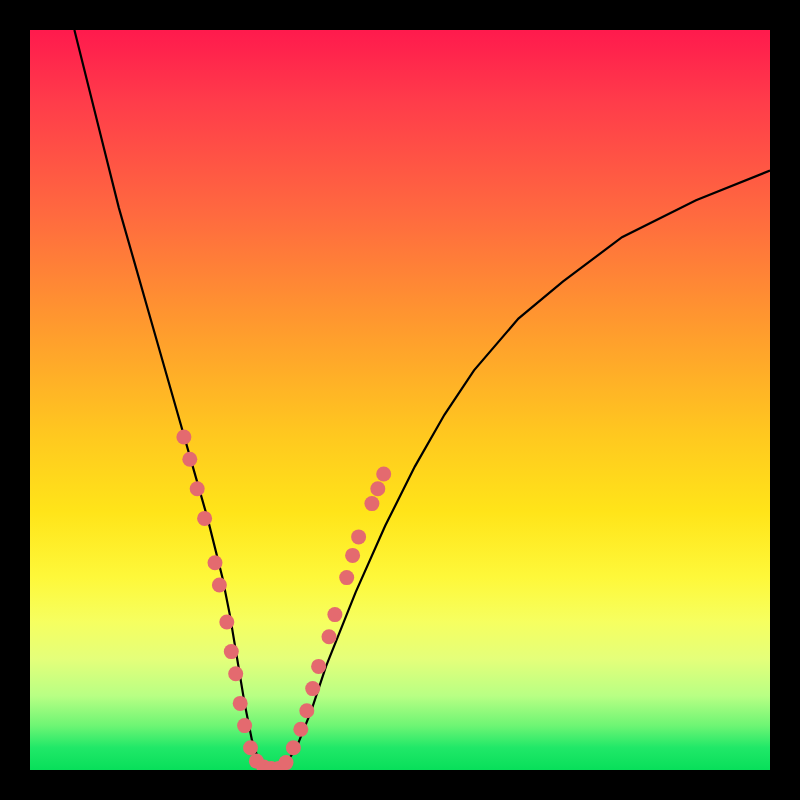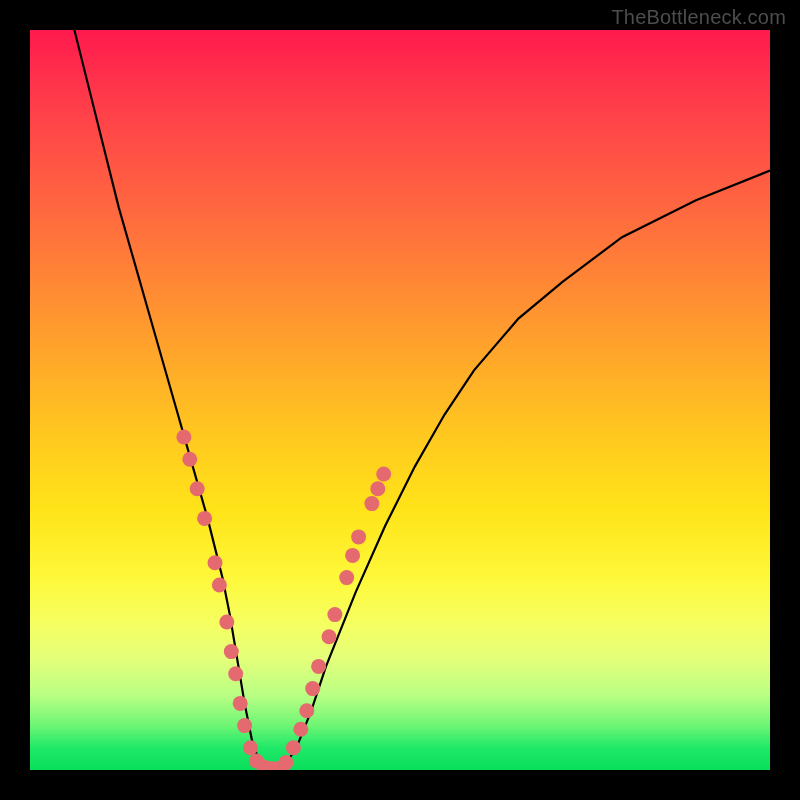--- a/index.html
+++ b/index.html
@@ -87,14 +87,13 @@
           <circle cx="304.9" cy="584.6" r="7.5" fill="#e46a6f"></circle>
           <circle cx="316.7" cy="547.6" r="7.5" fill="#e46a6f"></circle>
           <circle cx="322.6" cy="525.4" r="7.5" fill="#e46a6f"></circle>
           <circle cx="328.6" cy="506.9" r="7.5" fill="#e46a6f"></circle>
           <circle cx="341.9" cy="473.6" r="7.5" fill="#e46a6f"></circle>
           <circle cx="347.8" cy="458.8" r="7.5" fill="#e46a6f"></circle>
           <circle cx="353.7" cy="444.0" r="7.5" fill="#e46a6f"></circle>
         </g>
     </svg>
   </div>
-  <div class="watermark">TheBottleneck.com</div>
 </div>
 
 </body></html>

